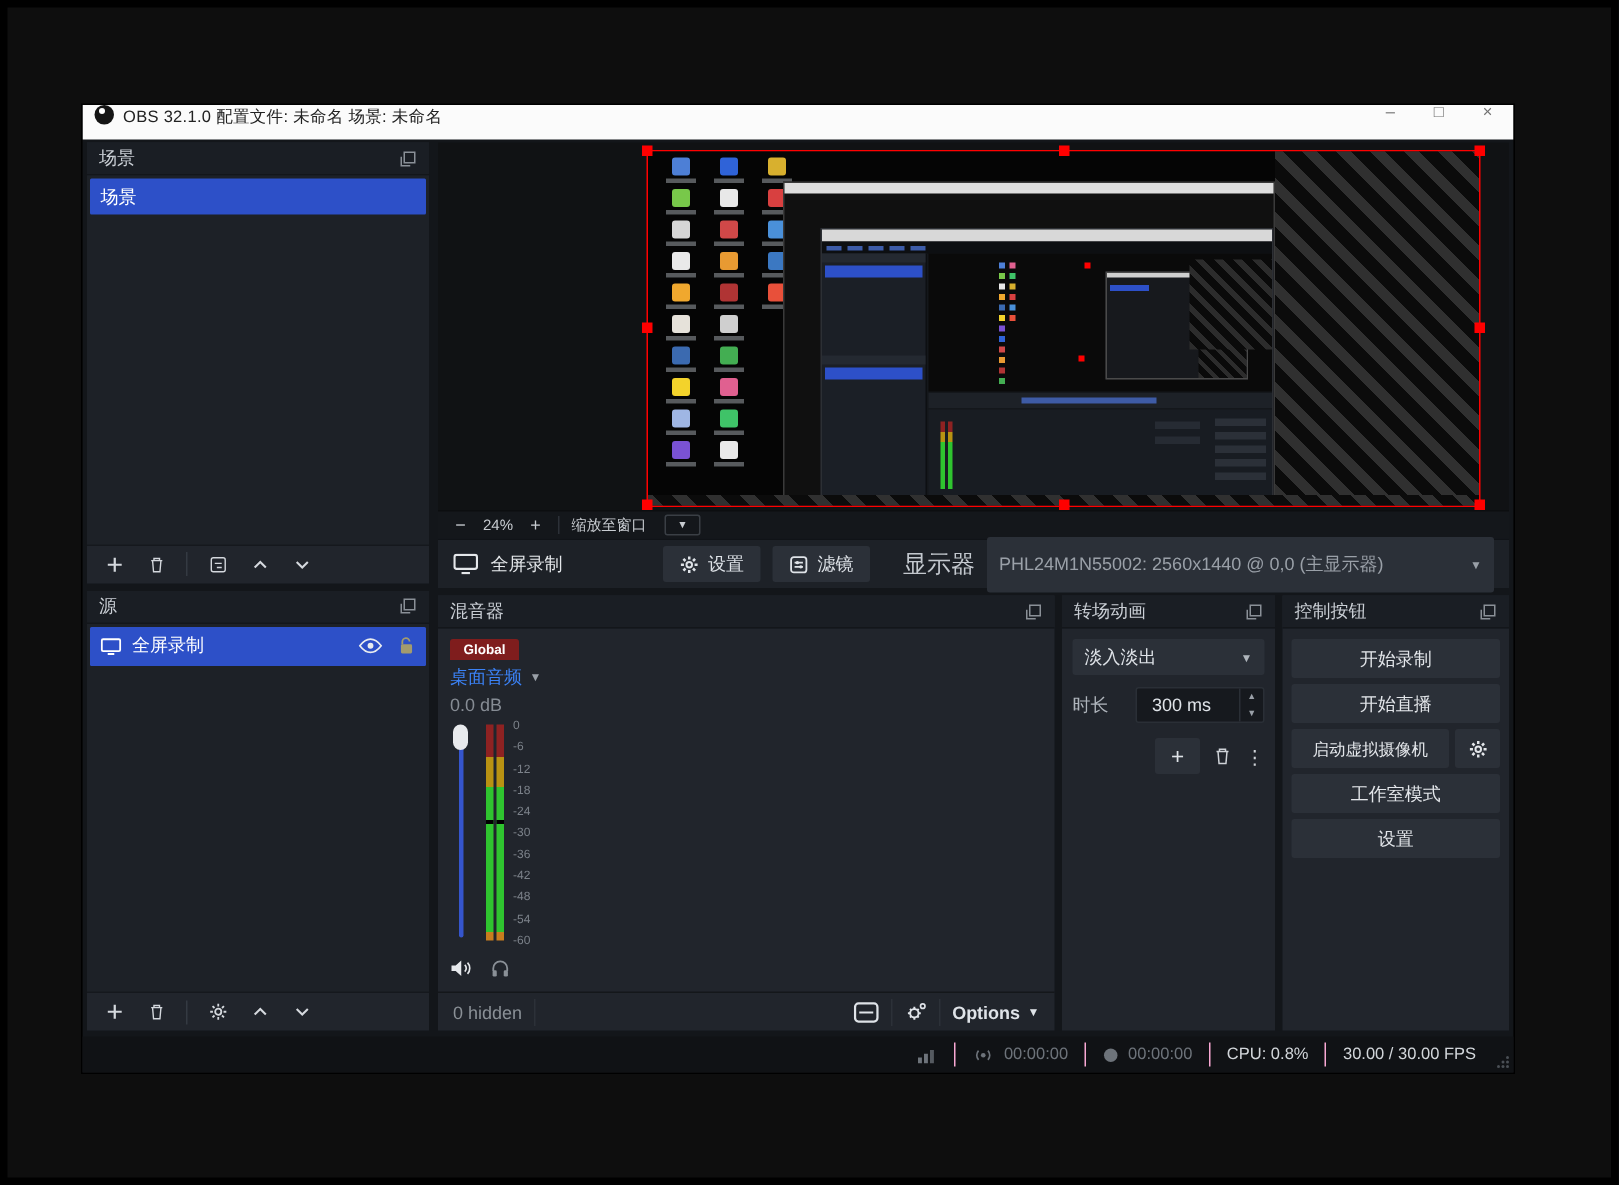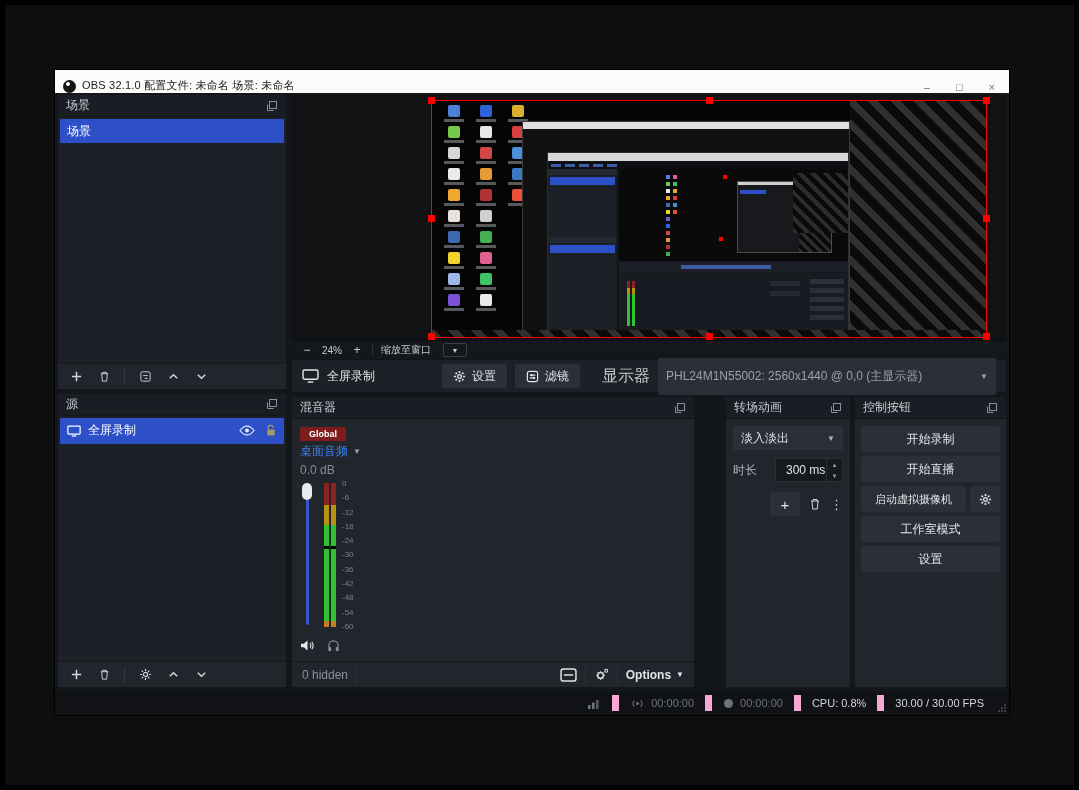--- a/index.html
+++ b/index.html
@@ -5,21 +5,21 @@
   * { margin:0; padding:0; box-sizing:border-box; }
   html,body { width:1079px; height:790px; background:#000; overflow:hidden;
     font-family:"Liberation Sans","DejaVu Sans",sans-serif; }
   .stage { position:absolute; inset:5px; background:#0e0e0e; }
 
   
   .obs-window { position:absolute; left:50px; top:65px; width:954px; height:645px;
     background:#13161a; outline:1px solid #000; display:flex; flex-direction:column; }
 
   
-  .titlebar { height:23px; background:#fbfbfb; display:flex; align-items:flex-end; padding:0 8px; flex:0 0 auto; }
+  .titlebar { height:23px; background:#fbfbfb; display:flex; align-items:flex-start; padding:0 8px; flex:0 0 auto; }
   .obs-logo { width:13px; height:13px; border-radius:50%; background:#151515; position:relative; margin-right:6px; flex:0 0 auto; }
   .obs-logo::after { content:""; position:absolute; left:3px; top:2px; width:4px; height:4px; border-radius:50%; background:#fff; }
   .title-text { font-size:11px; color:#222; letter-spacing:.2px; }
   .win-controls { margin-left:auto; display:flex; align-items:center; gap:26px; padding-right:6px; }
   .win-btn { background:none; border:none; font-size:11px; color:#707070; cursor:default; line-height:1; }
 
   
   .menubar { height:24px; background:#0d0f12; display:flex; align-items:center; padding:0 4px; flex:0 0 auto; }
   .menu-item { font-size:12px; color:#d4d8dd; padding:0 10px; line-height:24px; }
 
@@ -108,21 +108,21 @@
   .pill-btn { height:24px; background:#2b3038; border:none; border-radius:2px; color:#dfe3e8; font-size:12px;
     display:flex; align-items:center; gap:6px; padding:0 11px; cursor:default; }
   .disp-label { font-size:16px; color:#c3c8ce; margin-left:14px; }
   .combo { height:37px; flex:0 0 auto; width:338px; background:#2b3038; border-radius:2px; display:flex; align-items:center; padding:0 8px; }
   .combo-val { font-size:12px; color:#9aa0a8; white-space:nowrap; overflow:hidden; text-overflow:ellipsis; flex:1; }
   .combo-arrow { color:#9aa0a8; font-size:8px; margin-left:6px; }
 
   
   .docks-row { flex:1 1 auto; display:flex; gap:5px; margin-top:5px; min-height:0; }
   .mixer-dock { flex:1 1 auto; }
-  .trans-dock { width:124px; flex:0 0 auto;margin-left:27px; }
+  .trans-dock { width:142px; flex:0 0 auto; }
   .ctrl-dock  { width:151px; flex:0 0 auto; }
 
   
   .mixer-body { flex:1 1 auto; position:relative; padding:4px 0 0 8px; }
   .mx-tab { display:inline-block; background:#7f1d1d; color:#fff; font-size:9px; font-weight:bold;
     padding:2px 9px 2px; border-radius:2px 2px 0 0; }
   .mx-channel { display:flex; align-items:center; gap:5px; margin-top:2px; }
   .mx-channel span { font-size:12px; color:#3b82f6; }
   .mx-channel b { color:#9aa0a8; font-size:8px; font-weight:normal; }
   .mx-db { font-size:12px; color:#868c94; margin:3px 0 6px; }
@@ -162,21 +162,21 @@
 
   
   .ctrl-body { padding:7px 6px; display:flex; flex-direction:column; gap:4px; }
   .ctl-btn { height:26px; background:#2b3038; border:none; border-radius:2px; color:#e3e6ea; font-size:12px; cursor:default; width:100%; }
   .vcam-row { display:flex; gap:4px; }
   .vcam-row .ctl-btn { flex:1; min-width:0; font-size:11px; }
   .vcam-gear { width:30px; flex:0 0 auto; background:#2b3038; border:none; border-radius:2px; color:#e3e6ea; display:flex; align-items:center; justify-content:center; cursor:default; }
 
   
   .statusbar { height:24px; flex:0 0 auto; background:#101215; display:flex; align-items:center; justify-content:flex-end; padding-right:14px; position:relative; }
-  .sb-group { display:flex; align-items:center; gap:6px; padding:0 11px; height:16px; border-left:7px solid #f9a8d4; }
+  .sb-group { display:flex; align-items:center; gap:6px; padding:0 11px; height:16px; border-left:1px solid #f9a8d4; }
   .sb-group:first-child { border-left:none; }
   .sb-dim { font-size:11px; color:#6d737a; }
   .sb-bright { font-size:11px; color:#d2d6da; }
   .sb-grip { position:absolute; right:3px; bottom:3px; color:#4a4f55; }
 
   svg { display:block; }
 </style>
 </head>
 <body>
 

